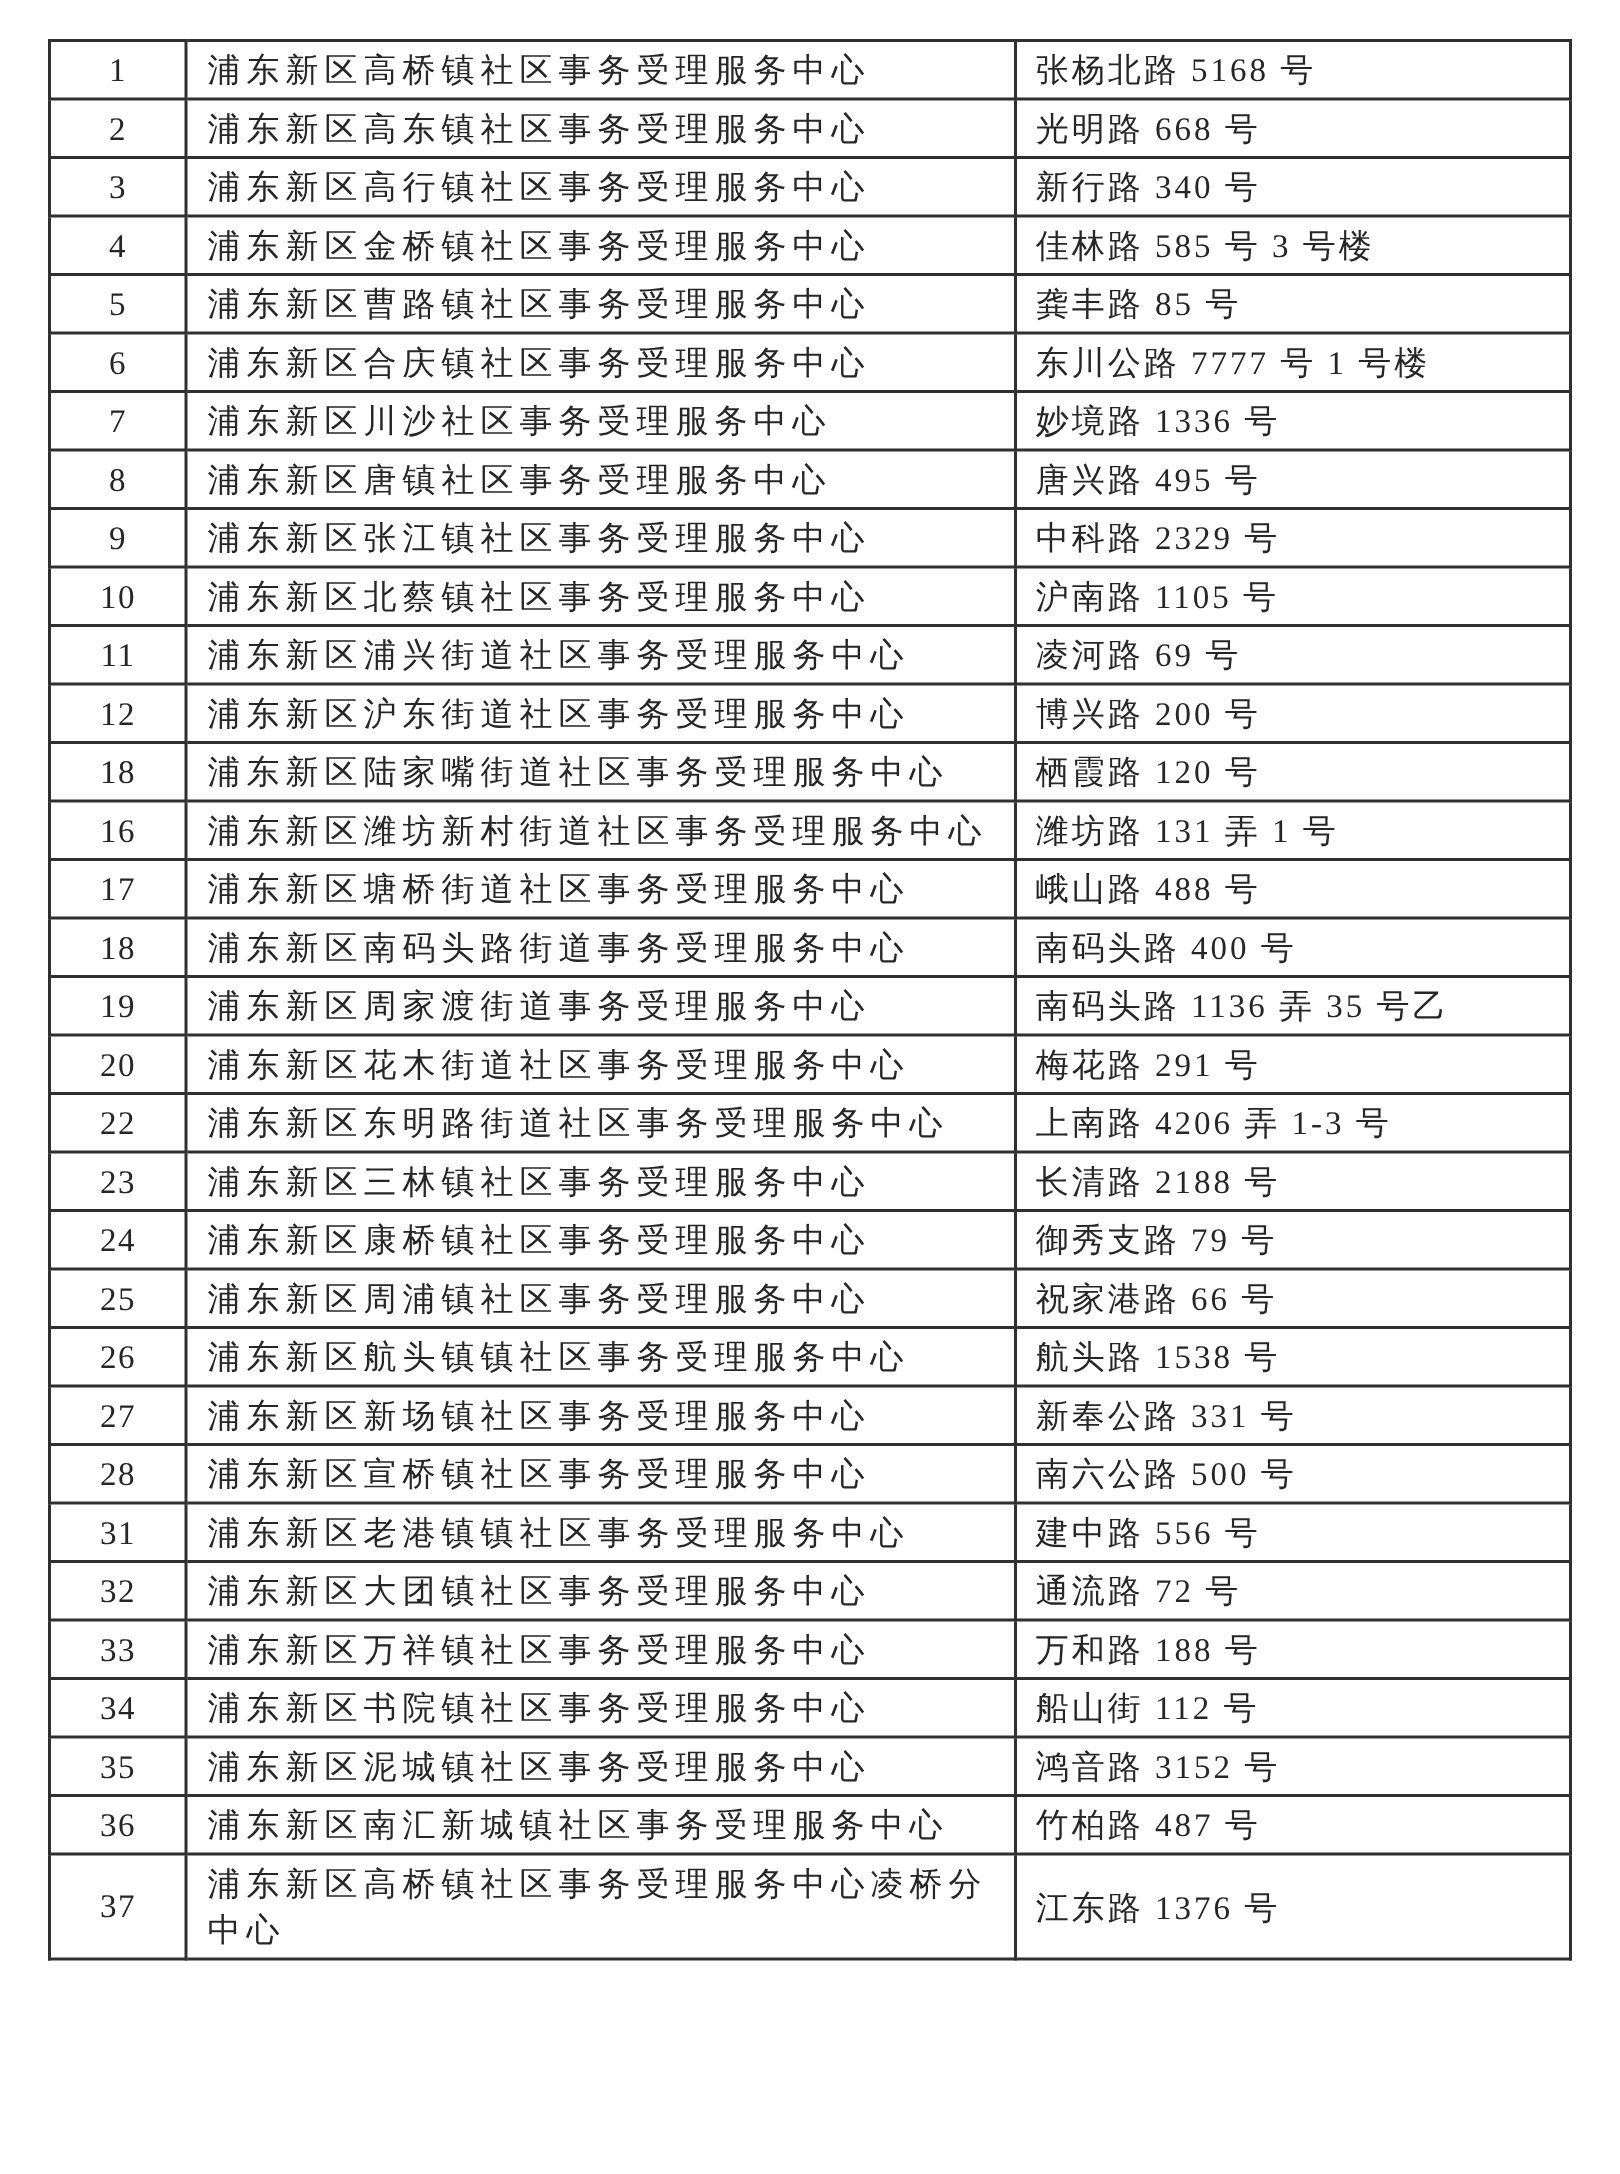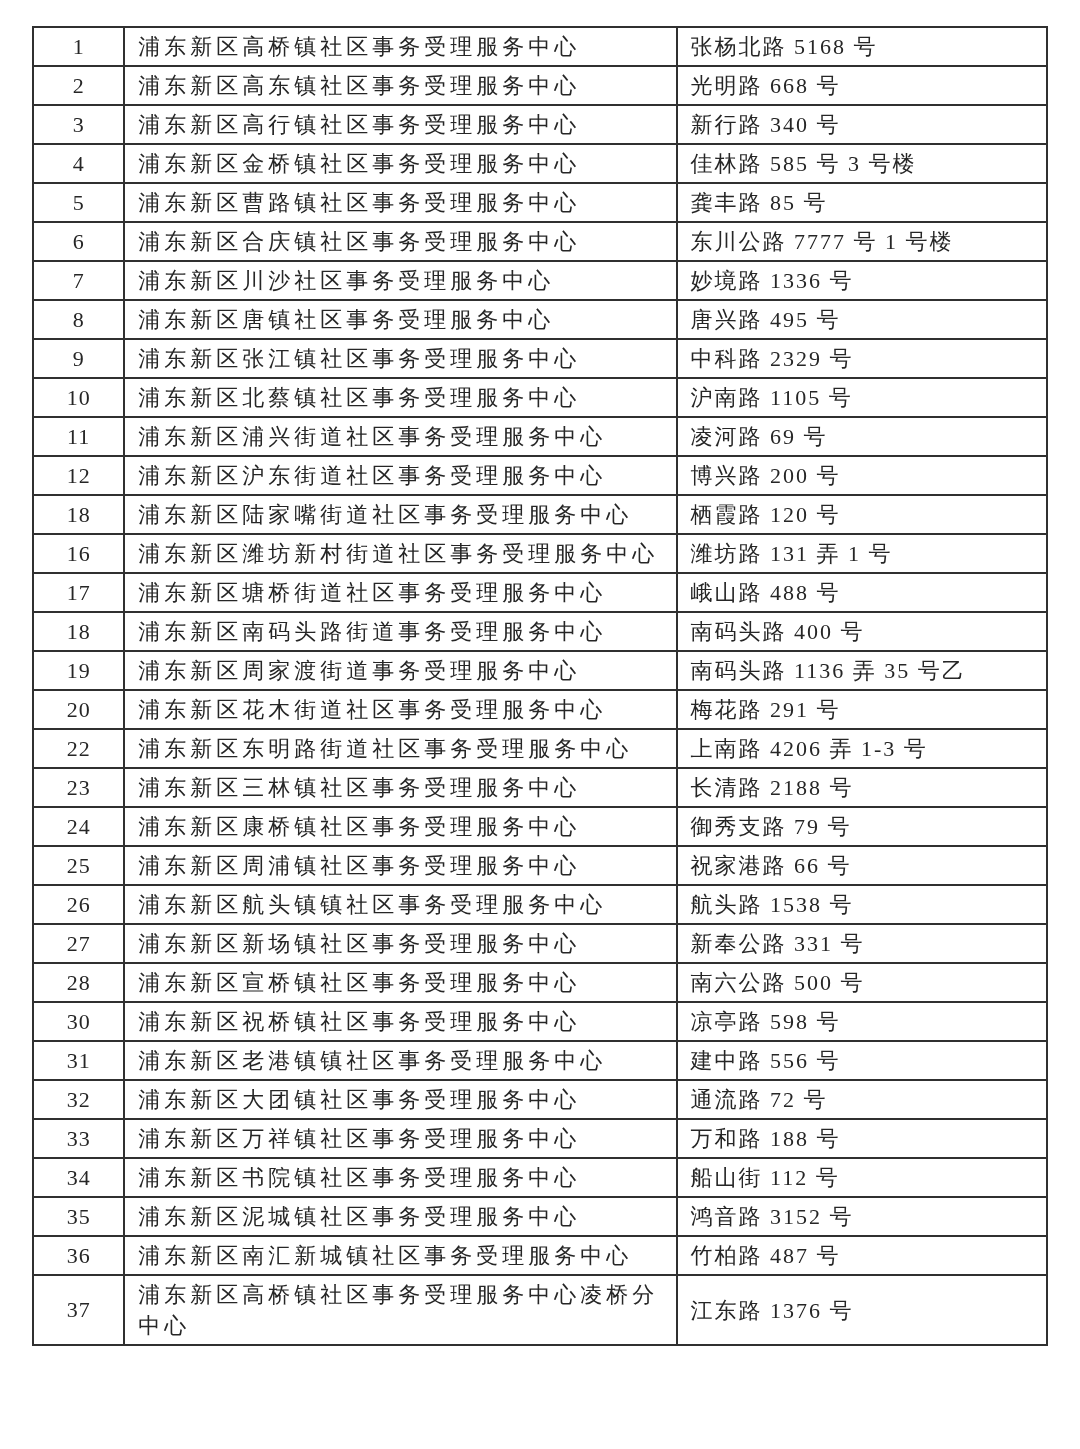--- a/index.html
+++ b/index.html
@@ -182,25 +182,20 @@
           <td class="td-num">27</td>
           <td class="td-name">浦东新区新场镇社区事务受理服务中心</td>
           <td class="td-addr">新奉公路 331 号</td>
         </tr>
         <tr>
           <td class="td-num">28</td>
           <td class="td-name">浦东新区宣桥镇社区事务受理服务中心</td>
           <td class="td-addr">南六公路 500 号</td>
         </tr>
         <tr>
-          <td class="td-num">30</td>
-          <td class="td-name">浦东新区祝桥镇社区事务受理服务中心</td>
-          <td class="td-addr">凉亭路 598 号</td>
-        </tr>
-        <tr>
           <td class="td-num">31</td>
           <td class="td-name">浦东新区老港镇镇社区事务受理服务中心</td>
           <td class="td-addr">建中路 556 号</td>
         </tr>
         <tr>
           <td class="td-num">32</td>
           <td class="td-name">浦东新区大团镇社区事务受理服务中心</td>
           <td class="td-addr">通流路 72 号</td>
         </tr>
         <tr>

